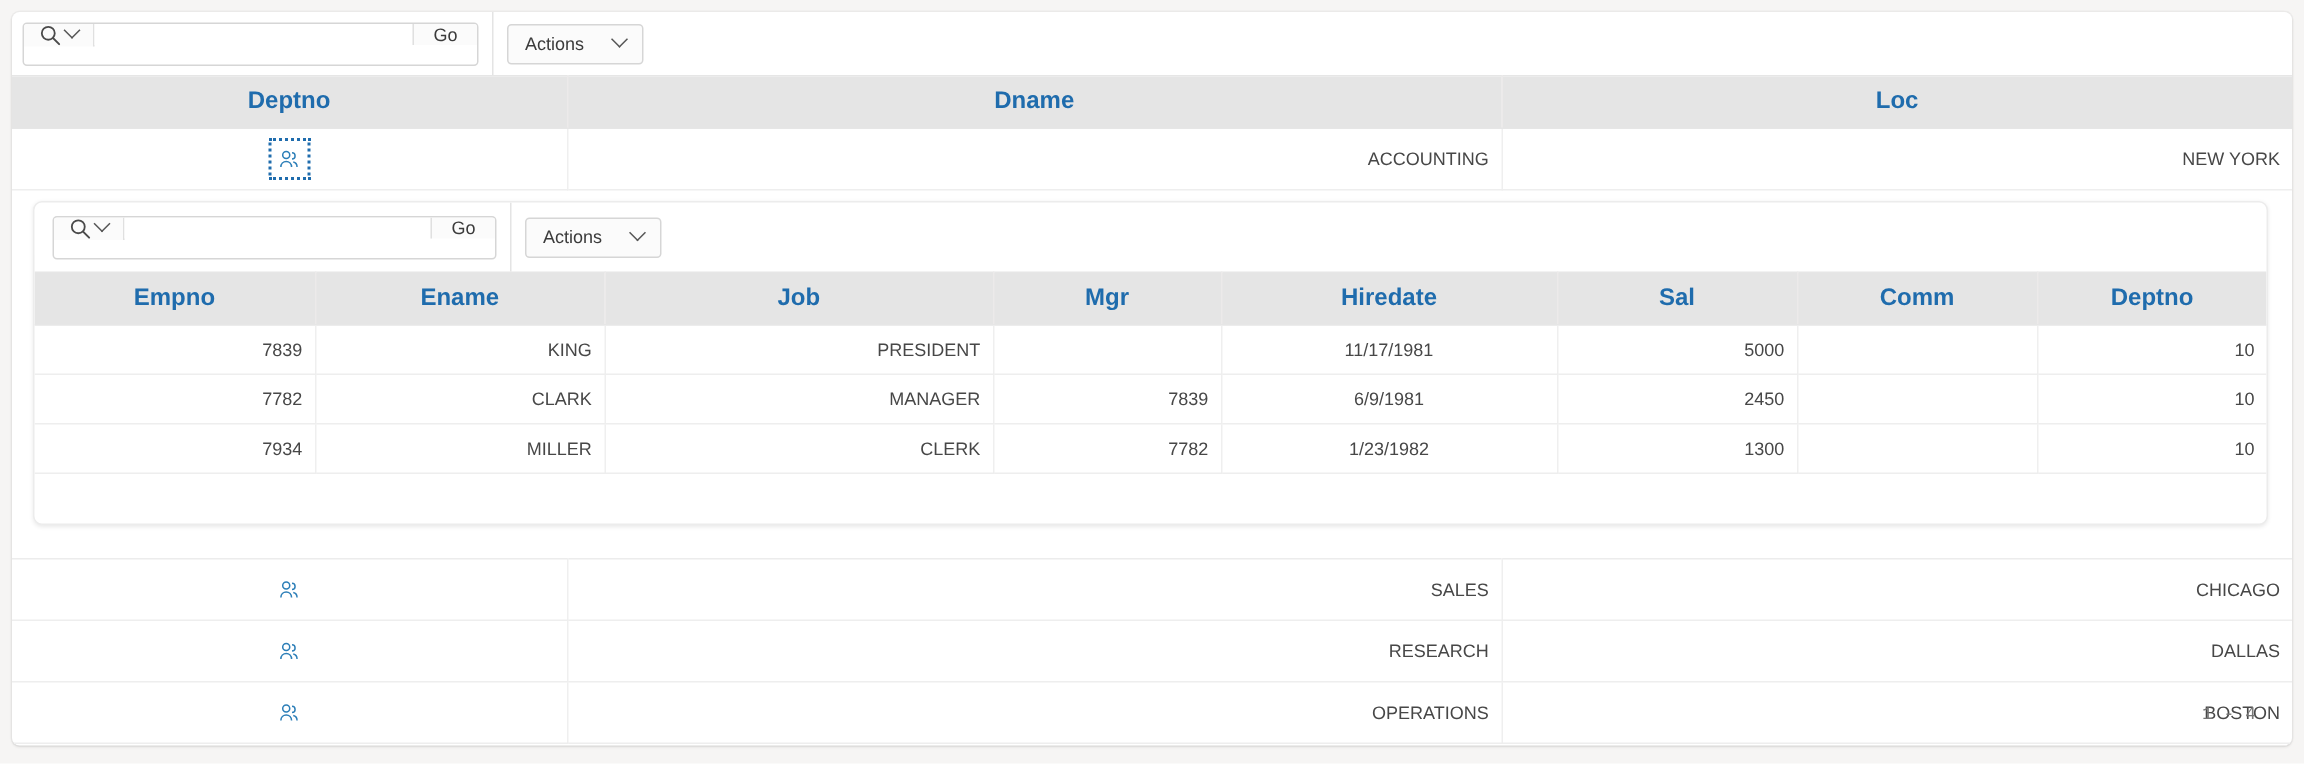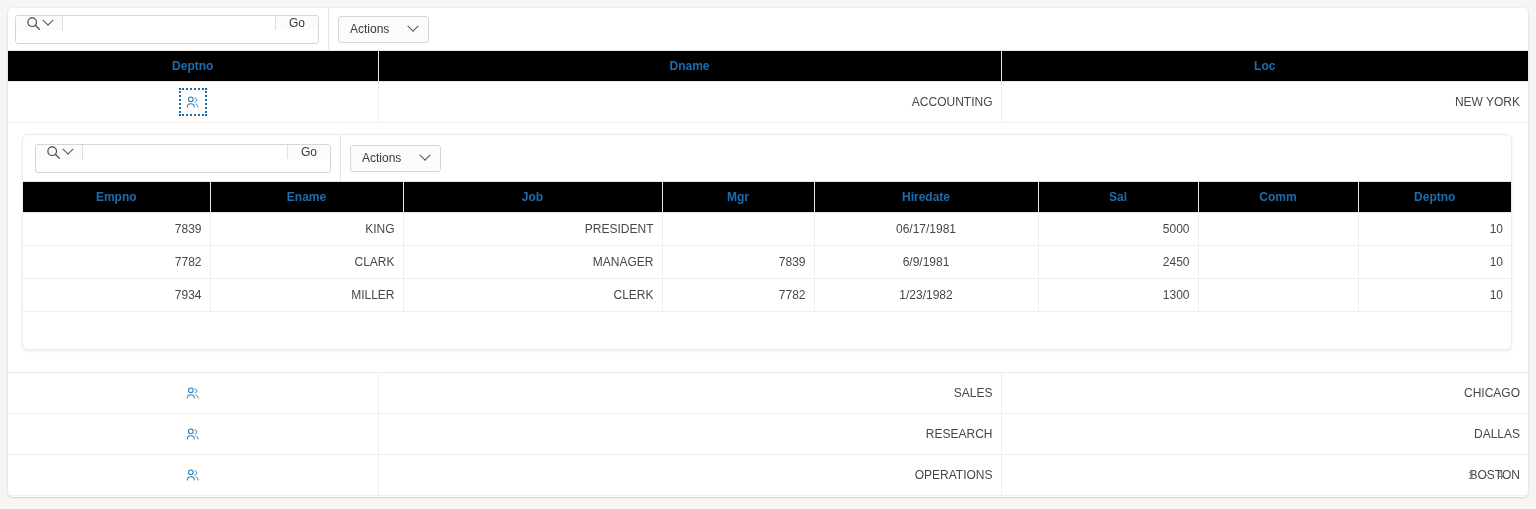--- a/index.html
+++ b/index.html
@@ -112,23 +112,23 @@
     transform: rotate(45deg) translate(-2px,-2px);
   }
 
   
   table.ir-grid {
     width: 100%;
     border-collapse: collapse;
     table-layout: fixed;
   }
   table.ir-grid th {
-    background: #000000;
+    background: #e5e5e5;
     color: #1f6cad;
-    font-size: 12px;
+    font-size: 16px;
     font-weight: bold;
     text-align: center;
     padding: 8px 6px;
     border-top: 1px solid #e6e6e6;
     border-bottom: 1px solid #e6e6e6;
     border-right: 1px solid #eceaea;
     white-space: nowrap;
   }
   table.ir-grid th:last-child { border-right: 0; }
   table.ir-grid td {
@@ -309,21 +309,21 @@
           <th>Comm</th>
           <th>Deptno</th>
         </tr>
       </thead>
       <tbody>
         <tr>
           <td class="num">7839</td>
           <td class="lft">KING</td>
           <td class="lft">PRESIDENT</td>
           <td class="num"></td>
-          <td class="ctr">06/17/1981</td>
+          <td class="ctr">11/17/1981</td>
           <td class="num">5000</td>
           <td class="num"></td>
           <td class="num">10</td>
         </tr>
         <tr>
           <td class="num">7782</td>
           <td class="lft">CLARK</td>
           <td class="lft">MANAGER</td>
           <td class="num">7839</td>
           <td class="ctr">6/9/1981</td>

